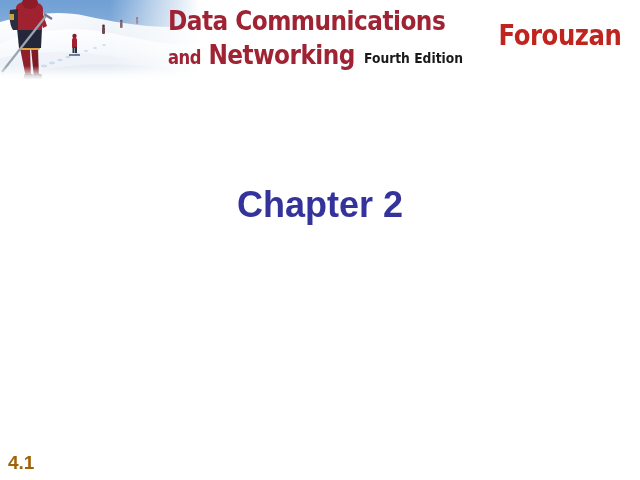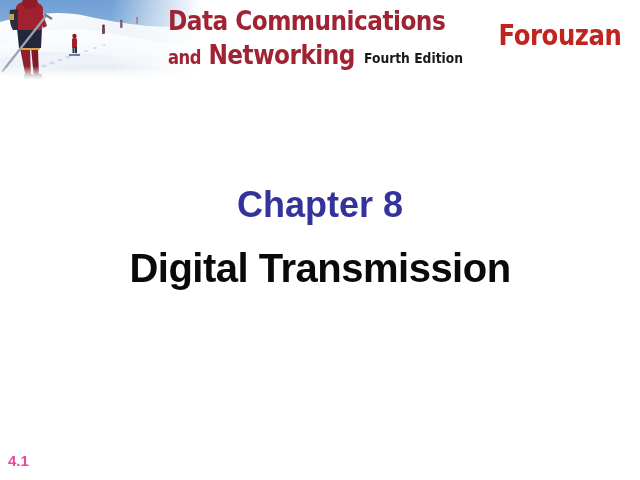--- a/index.html
+++ b/index.html
@@ -145,22 +145,22 @@
     letter-spacing: -0.5px;
   }
 
   
   .slide-number {
     position: absolute;
     left: 8px;
     top: 452px;
     font-family: "Liberation Sans", sans-serif;
     font-weight: bold;
-    font-size: 15px;
-    color: #ec4899;
+    font-size: 19px;
+    color: #a16207;
   }
   .copyright {
     position: absolute;
     left: 112px;
     top: 456px;
     font-family: "Liberation Serif", serif;
     font-size: 11px;
     color: #2a2a2a;
     white-space: nowrap;
   }
@@ -259,18 +259,17 @@
     <div class="booktitle">
       <div class="line1">Data Communications</div>
       <div class="line2"><span class="small-and">and</span> <span>Networking</span></div>
     </div>
 
     <div class="edition">Fourth Edition</div>
 
     <div class="author">Forouzan</div>
   </div>
 
-  <div class="chapter-label">Chapter 8</div>
-  <div class="chapter-title">Digital Transmission</div>
+  <div class="chapter-label">Chapter 2</div>
 
   <div class="slide-number">4.1</div>
 
 </div>
 
 </body></html>

